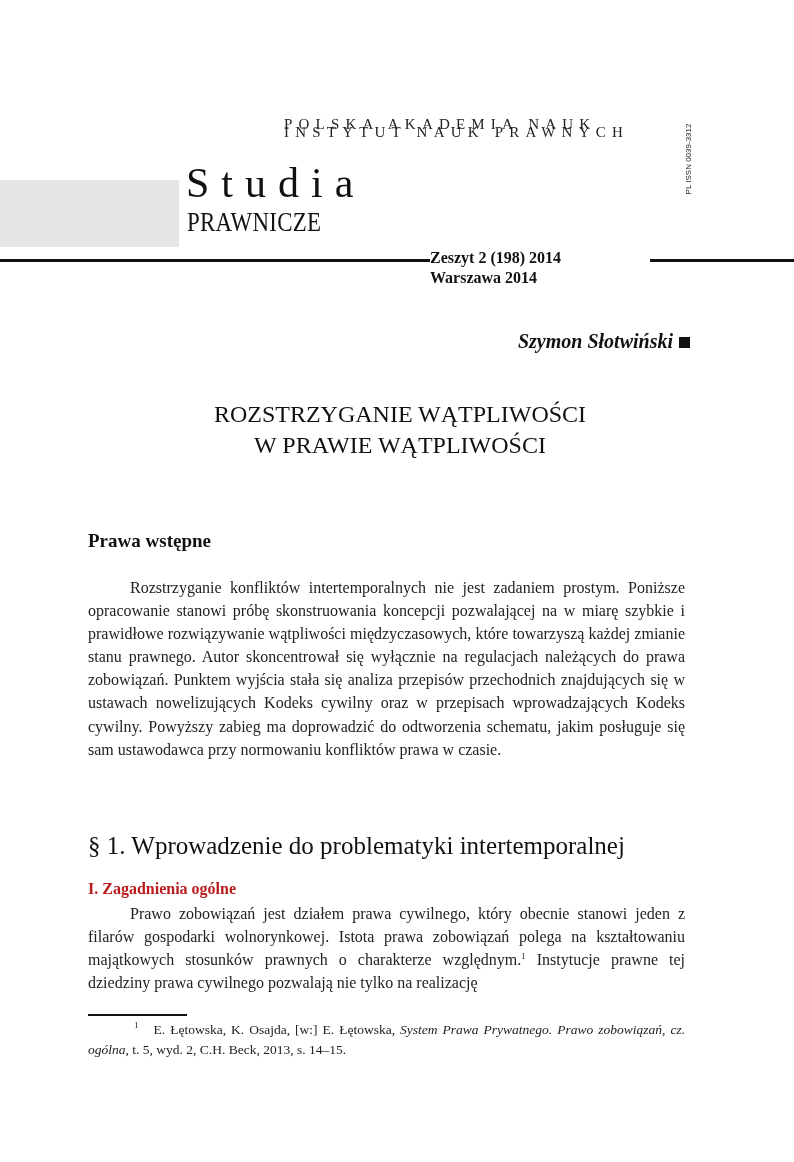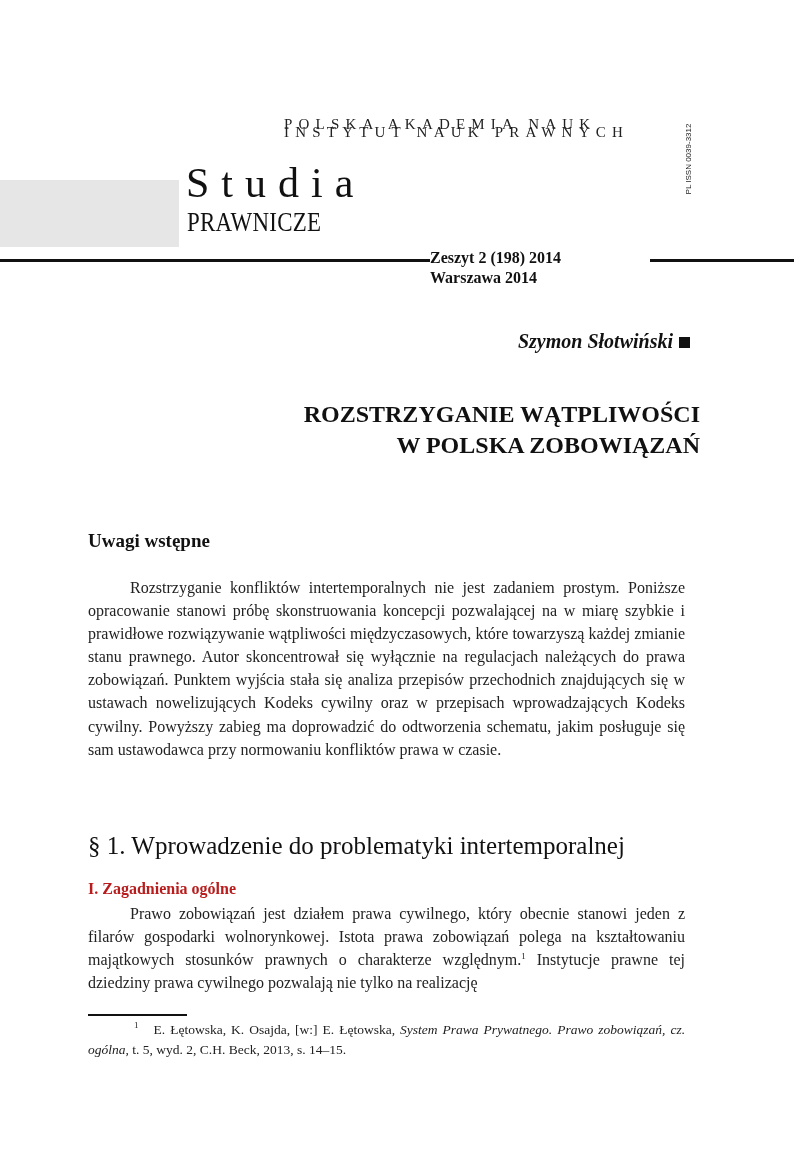--- a/index.html
+++ b/index.html
@@ -16,21 +16,21 @@
   .studia { left:186px; top:162px; font-size:42px; letter-spacing:12px; line-height:1; color:#111; }
   .prawnicze { left:187px; top:209px; font-size:27px; line-height:1; letter-spacing:0.3px; color:#111; transform:scaleX(0.85); transform-origin:left; }
   .rule { height:3px; background:#111; }
   .rule-l { left:0; top:259px; width:430px; }
   .rule-r { left:650px; top:259px; width:144px; }
   .issue { left:430px; width:198px; text-align:left; font-size:16px; font-weight:bold; color:#111; }
   .issue1 { top:249px; }
   .issue2 { top:269px; }
   .author { left:400px; top:330px; width:290px; text-align:right; font-size:20px; font-style:italic; font-weight:bold; color:#111; }
   .author .sq { display:inline-block; width:11px; height:11px; background:#111; margin-left:6px; vertical-align:0px; }
-  .title { left:100px; top:399px; width:600px; text-align:right; font-size:24px; font-weight:bold; line-height:31px; color:#111; }
+  .title { left:100px; top:399px; width:600px; text-align:center; font-size:24px; font-weight:normal; line-height:31px; color:#111; }
   .h-sec { left:88px; top:530px; font-size:19px; font-weight:bold; color:#111; }
   .para { left:88px; width:597px; font-size:16px; line-height:23.1px; text-align:justify; color:#222; }
   .para p { margin:0; text-indent:42px; }
   .p1 { top:576px; }
   .h-par { left:88px; top:832px; font-size:25px; font-weight:normal; color:#111; }
   .h-sub { left:88px; top:880px; font-size:16px; font-weight:bold; color:#b91c1c; }
   .p2 { top:902px; }
   .fn-rule { left:88px; top:1014px; width:99px; height:2px; background:#111; }
   .fn { left:88px; top:1020px; width:597px; font-size:13.5px; line-height:20px; text-align:justify; color:#222; }
   .fn p { margin:0; text-indent:46px; }
@@ -55,24 +55,24 @@
 
 <div class="abs issue issue1">Zeszyt 2 (198) 2014</div>
 <div class="abs issue issue2">Warszawa 2014</div>
 
 <div class="abs author">
   <span>Szymon Słotwiński</span><span class="sq"></span>
 </div>
 
 <div class="abs title">
   <div>ROZSTRZYGANIE WĄTPLIWOŚCI</div>
-  <div>W POLSKA ZOBOWIĄZAŃ</div>
+  <div>W PRAWIE WĄTPLIWOŚCI</div>
 </div>
 
-<div class="abs h-sec">Uwagi wstępne</div>
+<div class="abs h-sec">Prawa wstępne</div>
 
 <div class="abs para p1">
   <p>Rozstrzyganie konfliktów intertemporalnych nie jest zadaniem prostym. Poniższe opracowanie stanowi próbę skonstruowania koncepcji pozwalającej na w miarę szybkie i prawidłowe rozwiązywanie wątpliwości międzyczasowych, które towarzyszą każdej zmianie stanu prawnego. Autor skoncentrował się wyłącznie na regulacjach należących do prawa zobowiązań. Punktem wyjścia stała się analiza przepisów przechodnich znajdujących się w ustawach nowelizujących Kodeks cywilny oraz w przepisach wprowadzających Kodeks cywilny. Powyższy zabieg ma doprowadzić do odtworzenia schematu, jakim posługuje się sam ustawodawca przy normowaniu konfliktów prawa w czasie.</p>
 </div>
 
 <div class="abs h-par">§ 1. Wprowadzenie do problematyki intertemporalnej</div>
 <div class="abs h-sub">I. Zagadnienia ogólne</div>
 
 <div class="abs para p2">
   <p><span>Prawo zobowiązań jest działem prawa cywilnego, który obecnie stanowi jeden z filarów gospodarki wolnorynkowej. Istota prawa zobowiązań polega na kształtowaniu majątkowych stosunków prawnych o charakterze względnym.</span><sup>1</sup><span> Instytucje prawne tej dziedziny prawa cywilnego pozwalają nie tylko na realizację</span></p>

